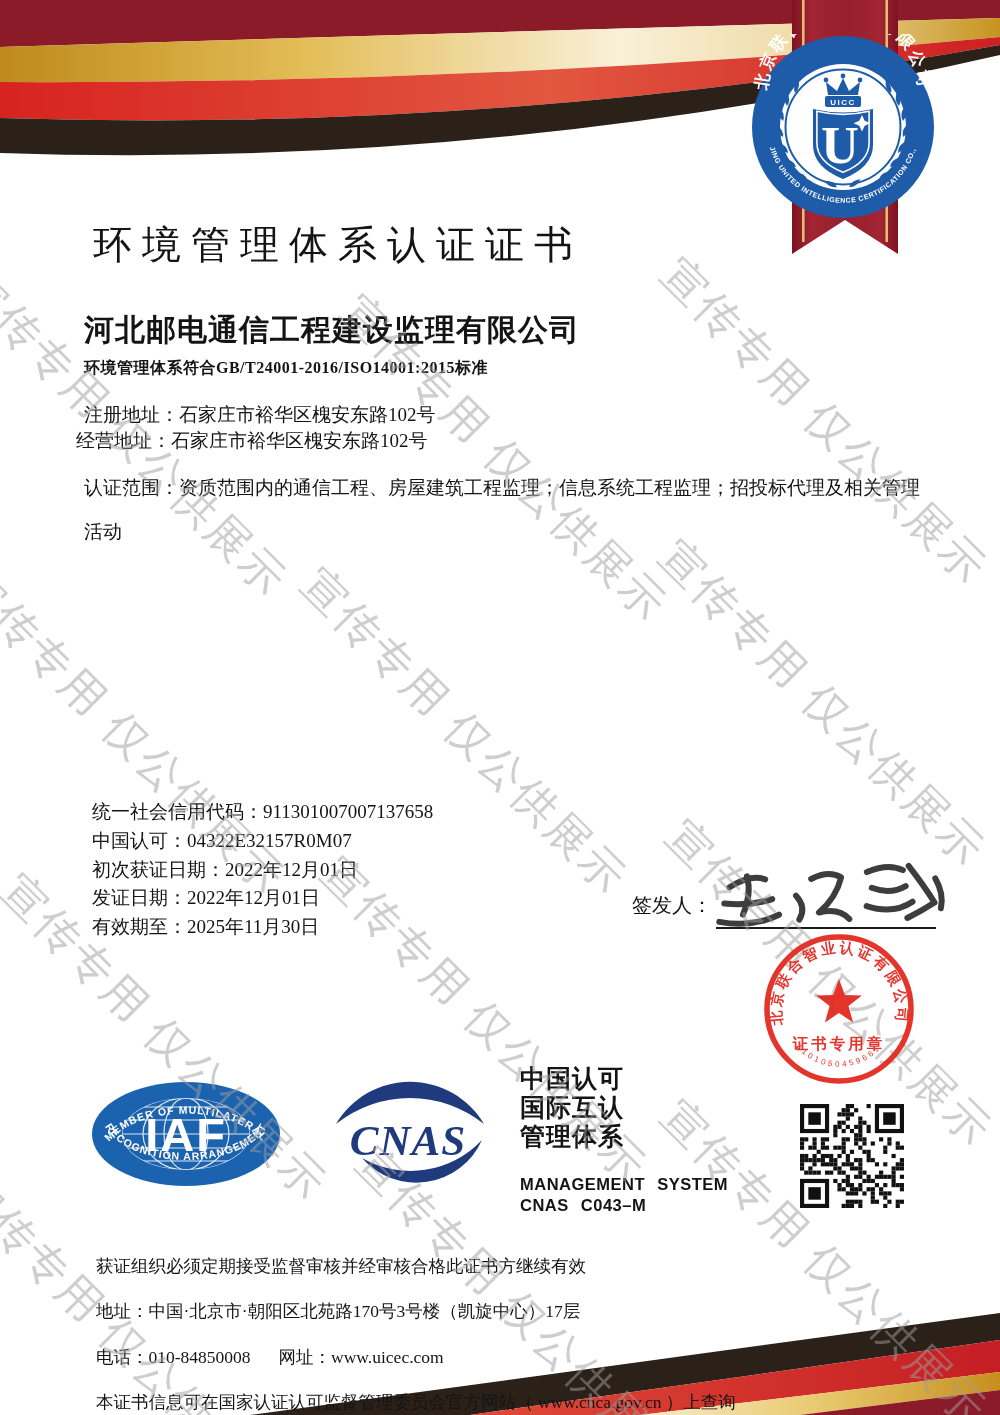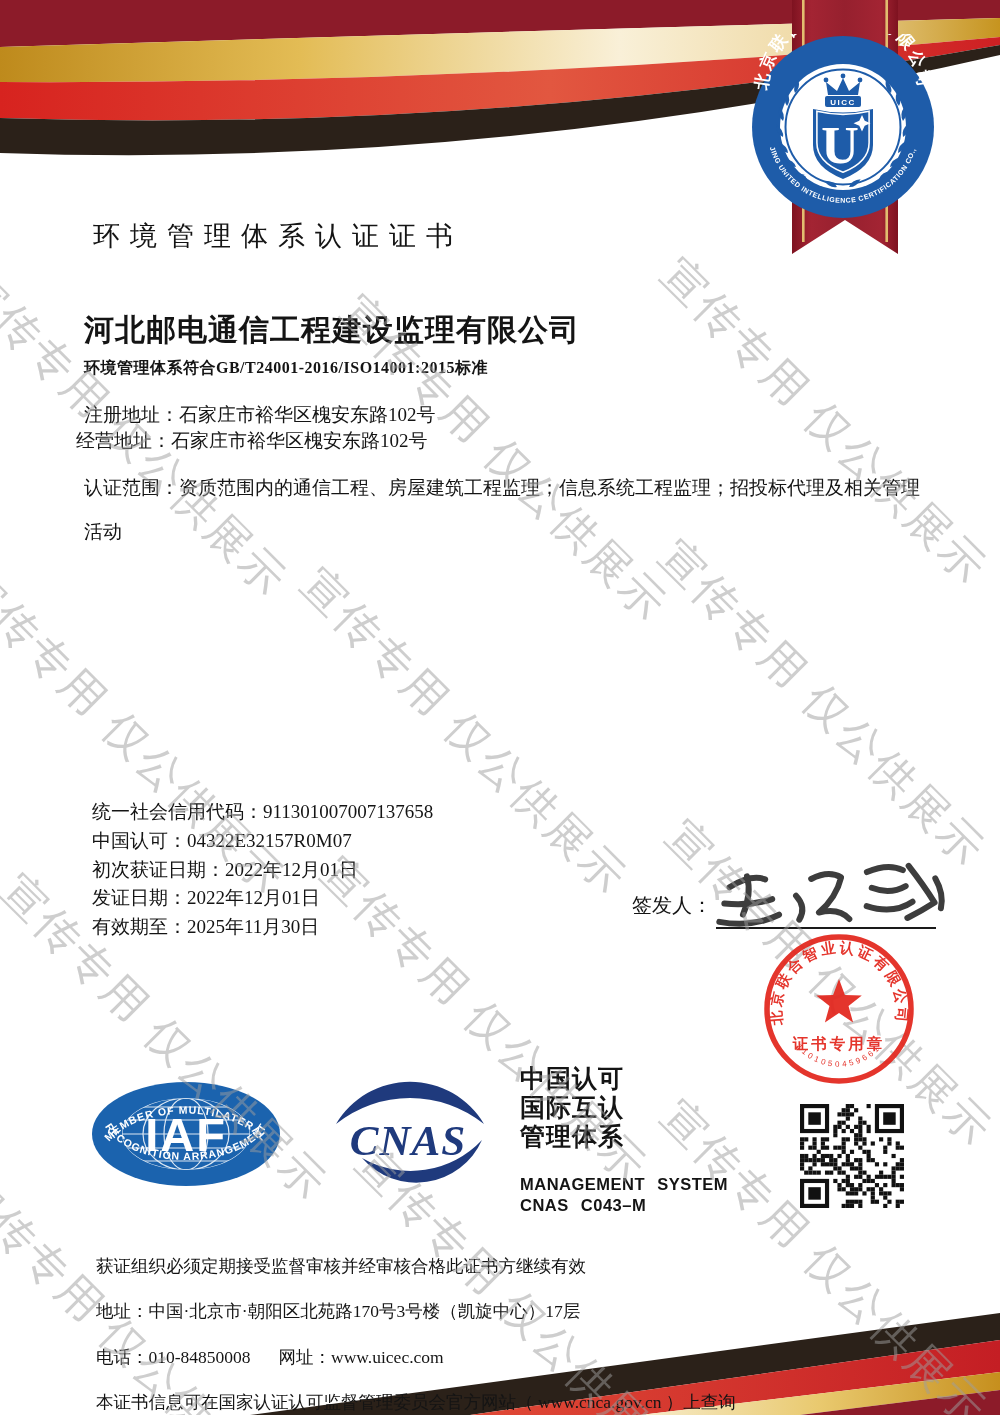--- a/index.html
+++ b/index.html
@@ -13,21 +13,21 @@
 
   
   .stripes-top{left:0;top:0;width:1000px;height:175px;z-index:10;}
   .stripes-bottom{left:0;bottom:0;width:1000px;height:120px;z-index:10;}
 
   
   .ribbon{left:780px;top:0;width:130px;height:268px;z-index:20;}
   .seal{left:750px;top:34px;width:186px;height:186px;z-index:25;}
 
   
-  .title{left:93px;top:218px;font-size:27px;letter-spacing:10px;font-weight:500;z-index:30;}
+  .title{left:93px;top:218px;font-size:39px;letter-spacing:10px;font-weight:500;z-index:30;}
   .company{left:84px;top:310px;font-size:30px;font-weight:bold;letter-spacing:1px;z-index:30;text-align:center;}
   .standard{left:84px;top:358px;font-size:16px;font-weight:bold;letter-spacing:.5px;z-index:30;}
   .addr1{left:84px;top:402px;font-size:19px;z-index:30;}
   .addr2{left:76px;top:428px;font-size:19px;z-index:30;}
   .scope{left:84px;top:466px;width:838px;font-size:19px;line-height:44px;z-index:30;}
 
   .info{left:92px;top:778px;font-size:19px;z-index:30;margin-top:20px;}
   .info p{margin:0;line-height:28.8px;}
 
   .signer-label{left:632px;top:892px;font-size:20px;z-index:30;}

